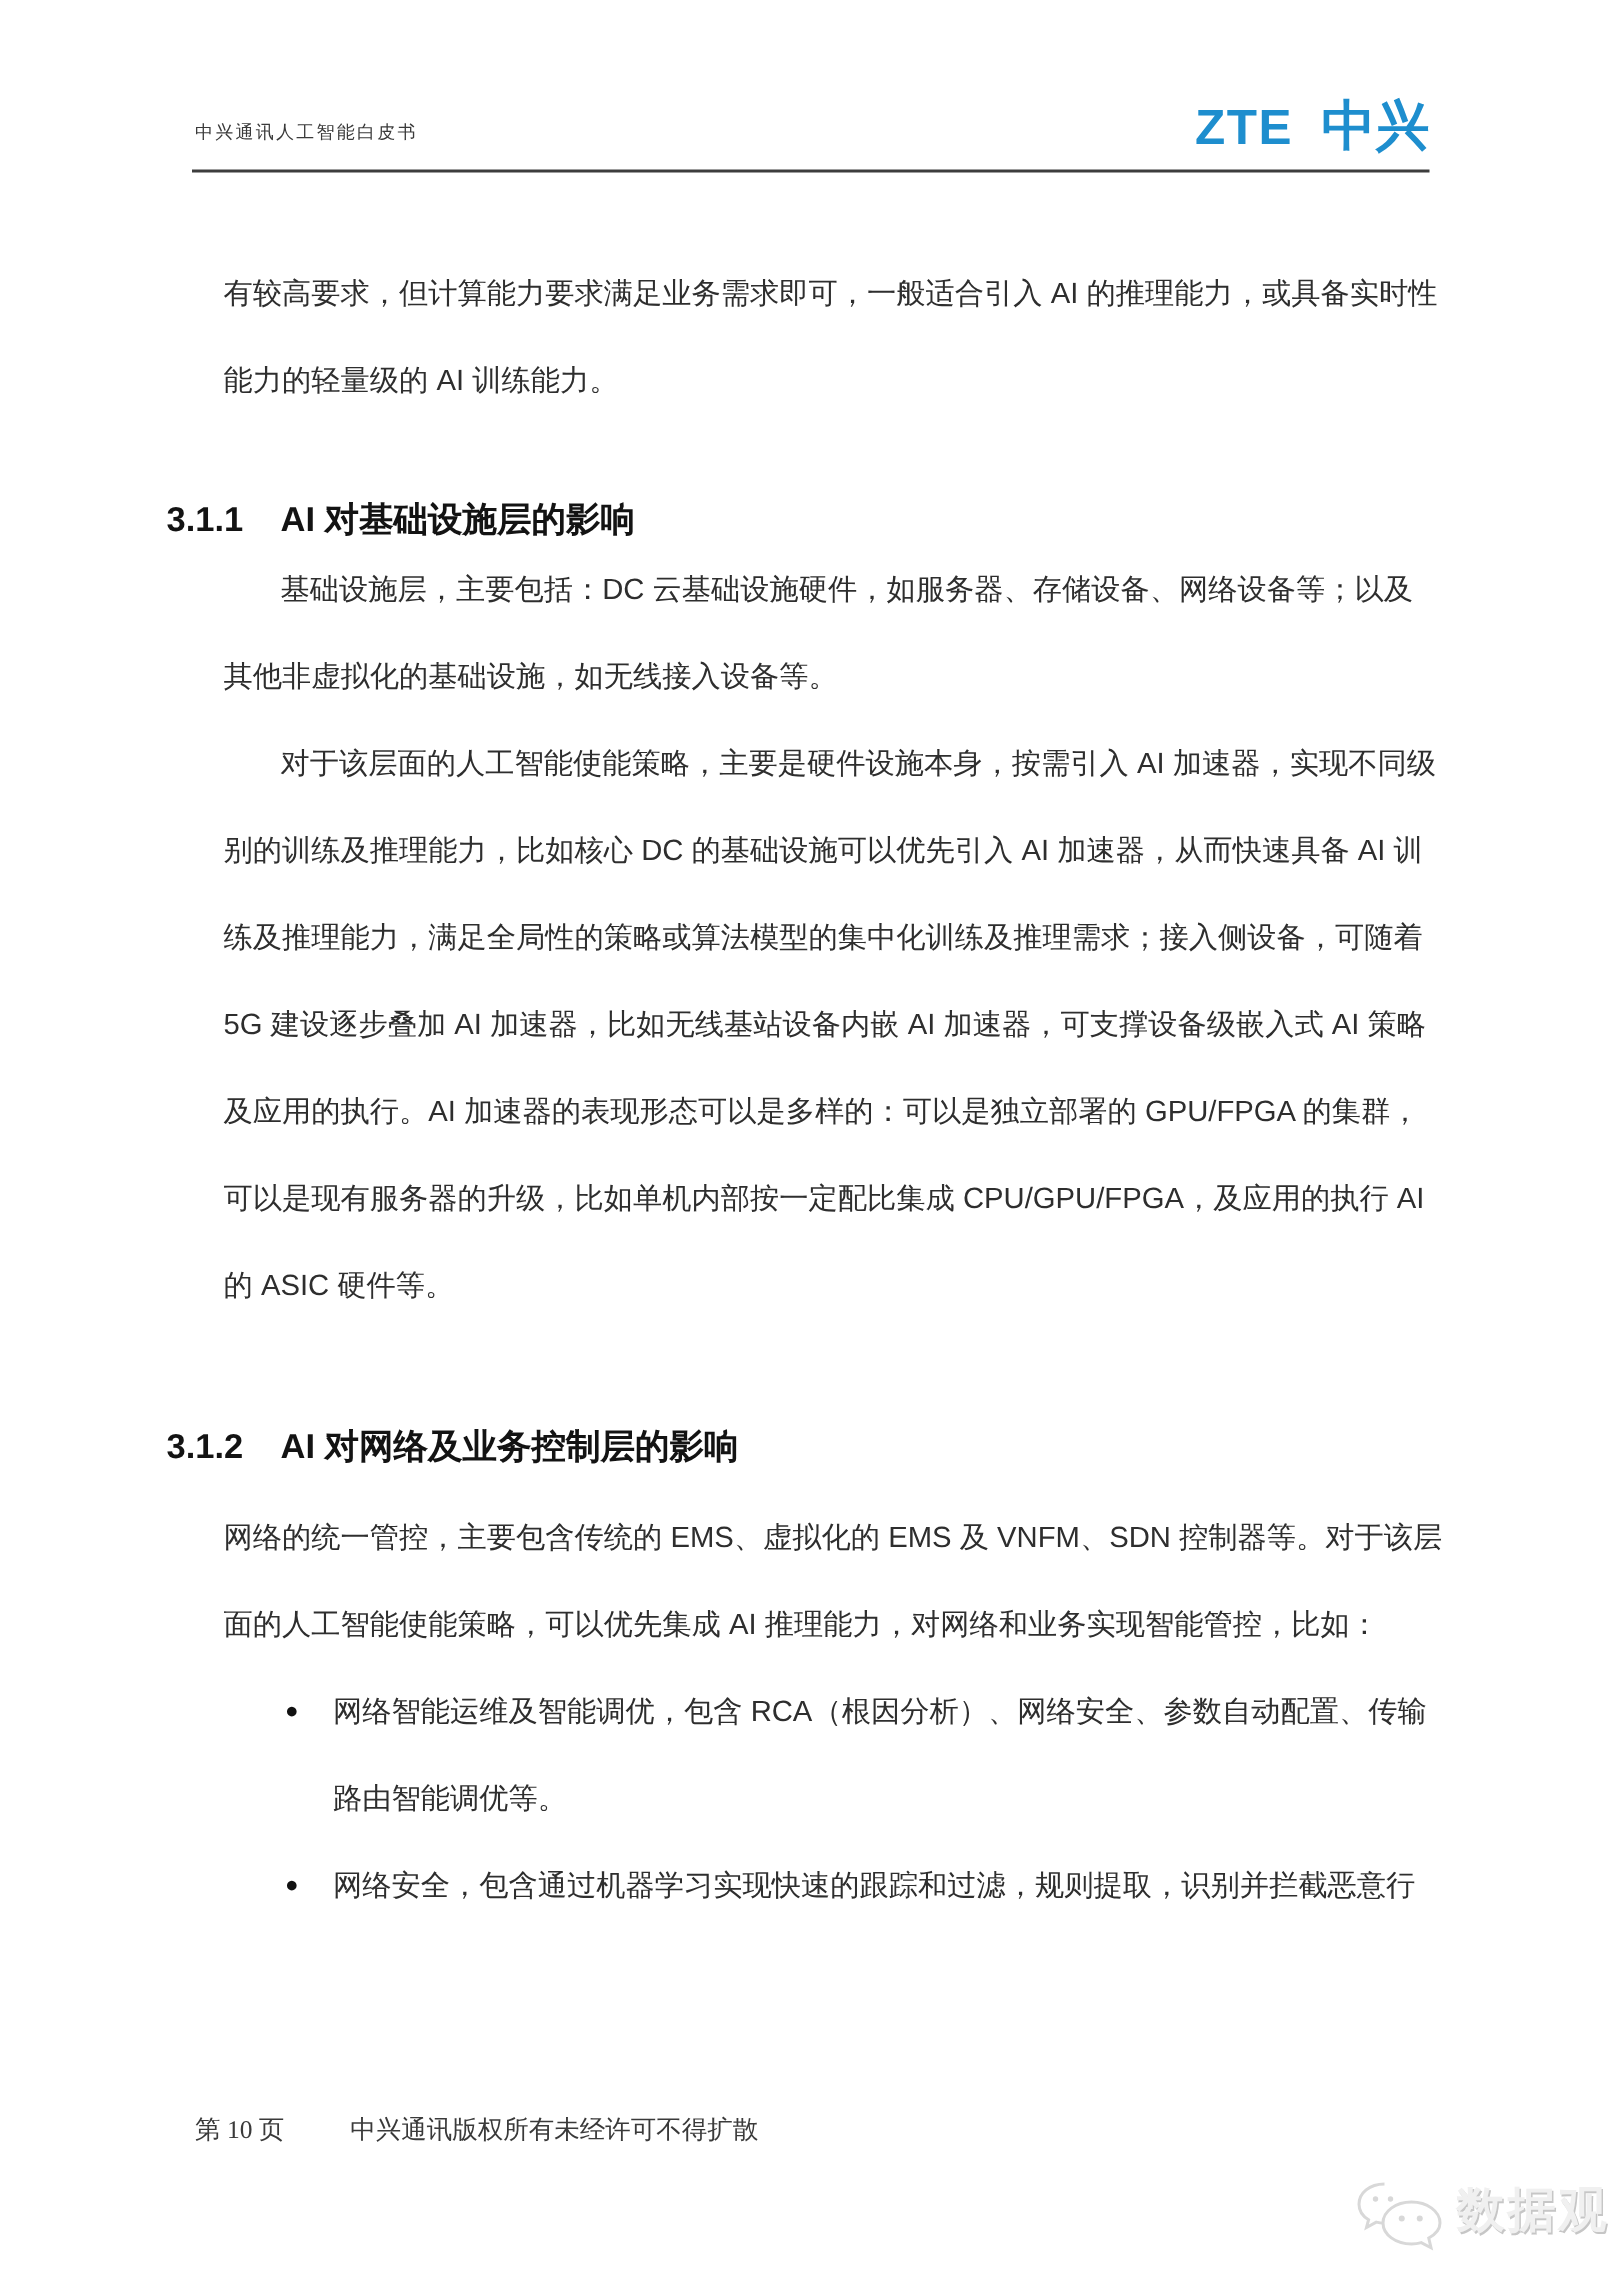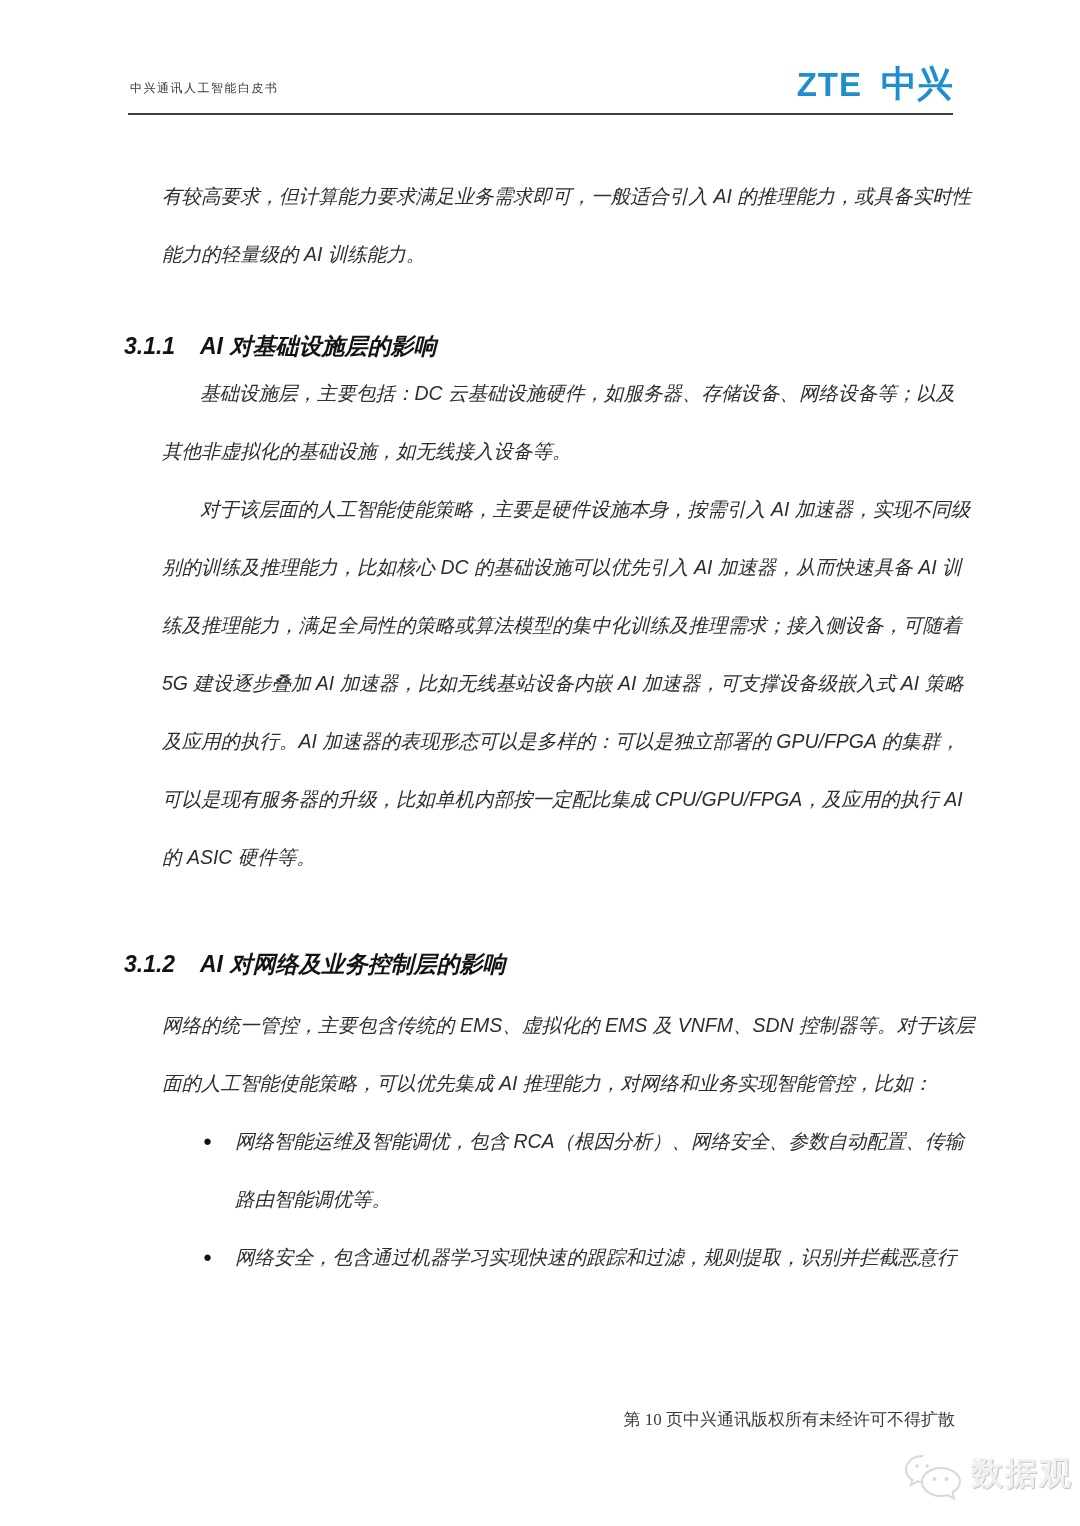--- a/index.html
+++ b/index.html
@@ -20,21 +20,21 @@
     font-weight:700; line-height:1; white-space:nowrap;
   }
   .logo-latin { font-size:33px; letter-spacing:1px; }
   .logo-cn   { font-size:36px; margin-left:19px; }
   .header-rule {
     position:absolute; left:128px; top:113px; width:825px; height:2px;
     background:#3d3d3d;
   }
 
   
-  .doc-body { position:absolute; left:162px; top:167px; width:795px;font-style:italic; }
+  .doc-body { position:absolute; left:149px; top:167px; width:795px; }
   .line {
     height:58px; line-height:58px; white-space:nowrap;
     font-size:19.5px; color:#2e2e2e;
   }
   .indent { text-indent:38px; }
 
   .sec-heading {
     height:36px; line-height:36px; margin-left:-38px;
     font-weight:700; font-size:23px; color:#131313; white-space:nowrap;
   }
@@ -43,23 +43,23 @@
   .h-312 { margin-top:60px; }
   .p-312a { margin-top:14px; }
 
   .b-first { position:relative; padding-left:73px; }
   .b-cont  { padding-left:73px; }
   .dot { position:absolute; left:41px; top:0; font-size:15px; color:#111; }
 
   
   .footer {
     position:absolute; left:130px; top:1408px; width:825px;
-    display:flex; justify-content:flex-end;
+    display:flex; justify-content:flex-start;
     font-family:"Liberation Serif","DejaVu Serif",serif;
-    font-size:17px; color:#3a3a3a;
+    font-size:17px; color:#3a3a3a;gap:44px;
   }
 
   
   .watermark {
     position:absolute; left:901px; top:1452px;
     display:flex; 
   }
   .wm-icon { width:64px; height:54px; }
   .wm-text {
     font-size:32px; font-weight:700; letter-spacing:2px; margin-left:6px;

